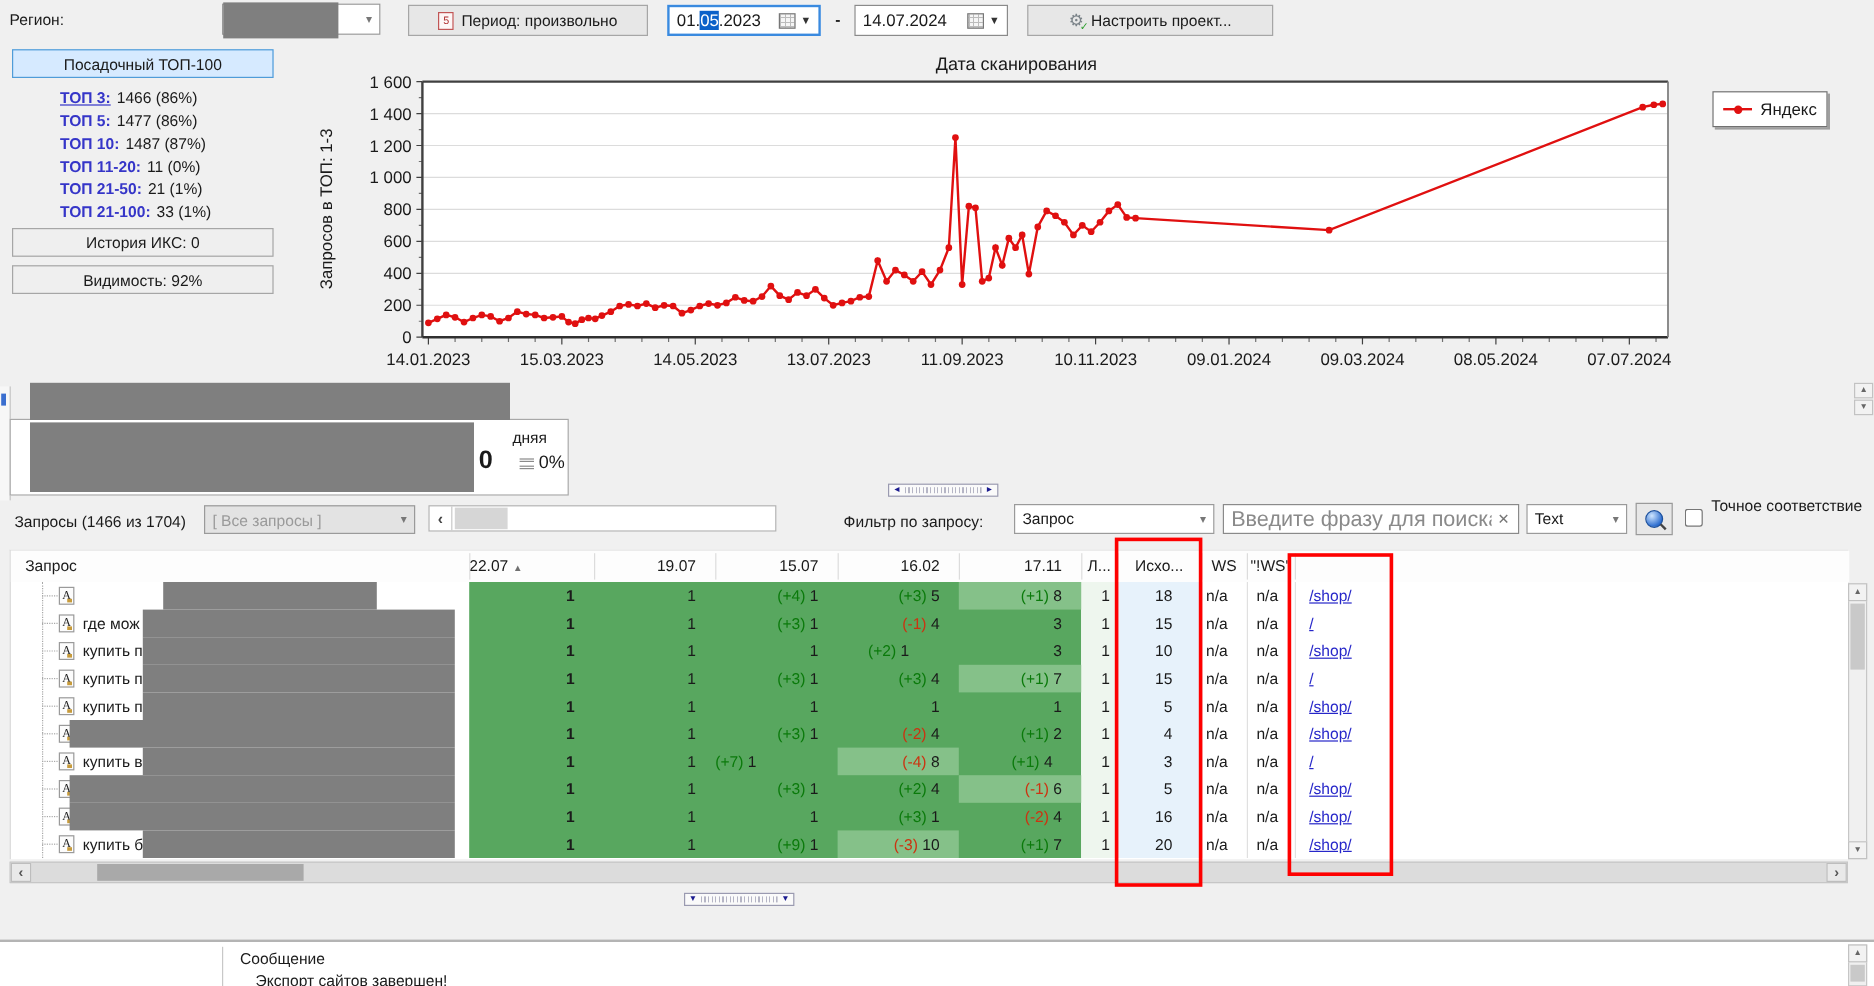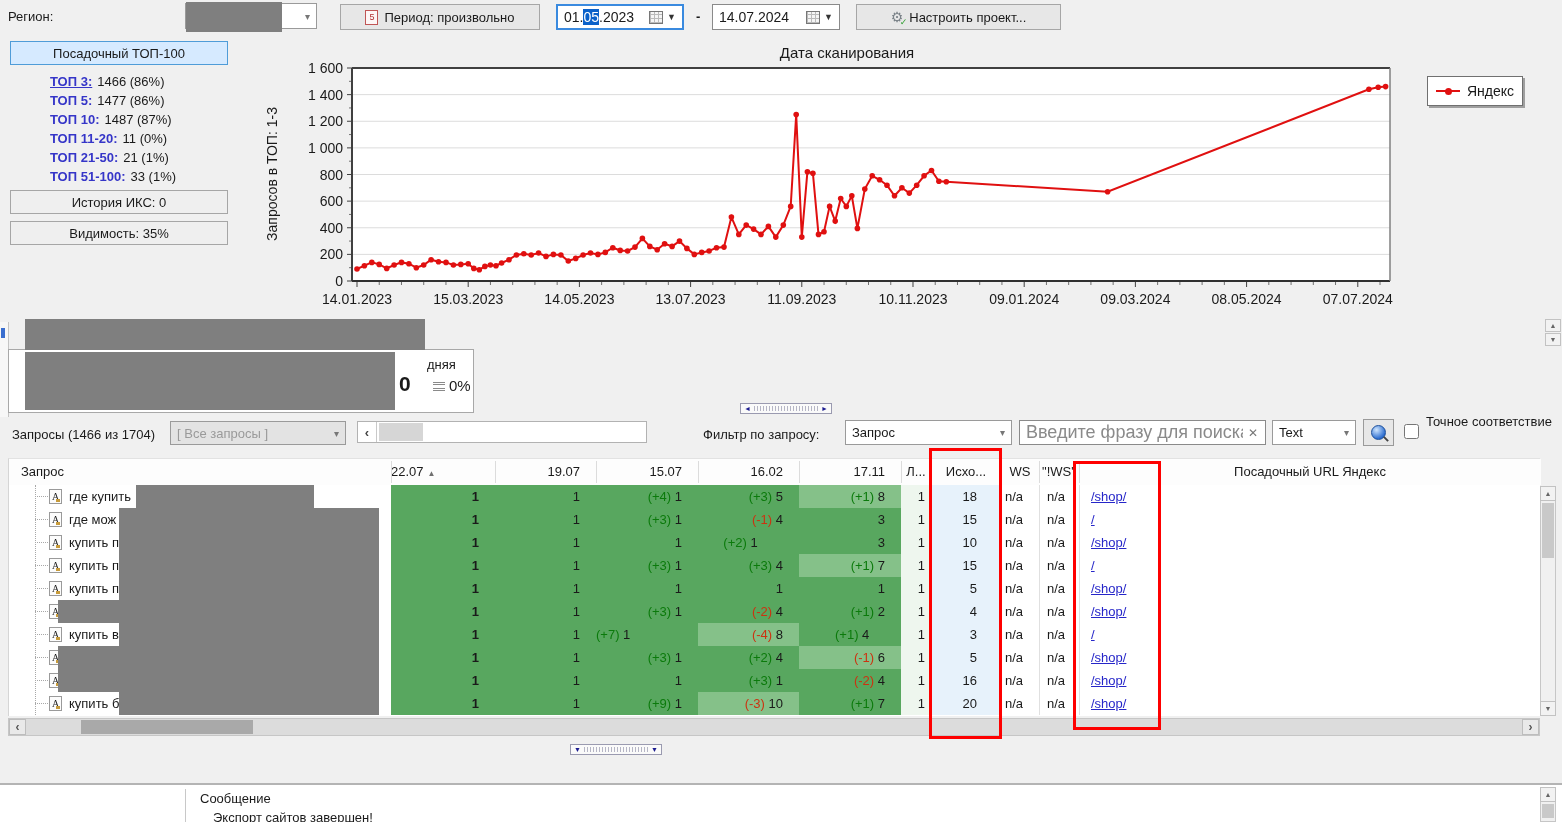--- a/index.html
+++ b/index.html
@@ -160,27 +160,27 @@
 
 <div class="stats-btn">
   <span>Посадочный ТОП-100</span>
 </div>
 <div id="stats-list">
     <div class="stat-row" style="top: 74px;"><a class="stat-label ul">ТОП 3:</a><span>1466 (86%)</span></div>
     <div class="stat-row" style="top: 93px;"><a class="stat-label">ТОП 5:</a><span>1477 (86%)</span></div>
     <div class="stat-row" style="top: 112px;"><a class="stat-label">ТОП 10:</a><span>1487 (87%)</span></div>
     <div class="stat-row" style="top: 131px;"><a class="stat-label">ТОП 11-20:</a><span>11 (0%)</span></div>
     <div class="stat-row" style="top: 150px;"><a class="stat-label">ТОП 21-50:</a><span>21 (1%)</span></div>
-    <div class="stat-row" style="top: 169px;"><a class="stat-label">ТОП 51-100:</a><span>33 (1%)</span></div>
+    <div class="stat-row" style="top: 169px;"><a class="stat-label">ТОП 21-100:</a><span>33 (1%)</span></div>
   </div>
 <div class="gray-btn" style="top:190px">
   <span>История ИКС: 0</span>
 </div>
 <div class="gray-btn" style="top:221px">
-  <span>Видимость: 35%</span>
+  <span>Видимость: 92%</span>
 </div>
 
 <svg id="chart-svg" width="1140" height="266">
     <rect x="90" y="24" width="1038" height="213" fill="#ffffff"></rect>
     <line x1="90" x2="1128" y1="210.375" y2="210.375" stroke="#dcdcdc" stroke-width="1"></line>
     <line x1="90" x2="1128" y1="183.75" y2="183.75" stroke="#dcdcdc" stroke-width="1"></line>
     <line x1="90" x2="1128" y1="157.125" y2="157.125" stroke="#dcdcdc" stroke-width="1"></line>
     <line x1="90" x2="1128" y1="130.5" y2="130.5" stroke="#dcdcdc" stroke-width="1"></line>
     <line x1="90" x2="1128" y1="103.875" y2="103.875" stroke="#dcdcdc" stroke-width="1"></line>
     <line x1="90" x2="1128" y1="77.25" y2="77.25" stroke="#dcdcdc" stroke-width="1"></line>
@@ -432,35 +432,33 @@
       <div class="hcell" style="left: 790px; width: 102px; text-align: right; padding-right: 16px;">17.11</div>
       <div class="hsep" style="left: 790px;"></div>
       <div class="hcell" style="left: 892px; width: 30px; text-align: center;">Л...</div>
       <div class="hsep" style="left: 892px;"></div>
       <div class="hcell" style="left: 922px; width: 70px; text-align: center;">Исхо...</div>
       <div class="hsep" style="left: 922px;"></div>
       <div class="hcell" style="left: 992px; width: 38px; text-align: center;">WS</div>
       <div class="hsep" style="left: 992px;"></div>
       <div class="hcell" style="left: 1030px; width: 40px; text-align: center;">"!WS"</div>
       <div class="hsep" style="left: 1030px;"></div>
-      <div class="hcell" style="left: 1070px; width: 462px; text-align: center;">Посадочный URL Яндекс</div>
       <div class="hsep" style="left: 1070px;"></div>
     </div>
   <div id="grid-body">
       <div class="colbg" style="left: 382px; width: 510px; background: var(--green);"></div>
       <div class="colbg" style="left: 892px; width: 30px; background: rgb(238, 246, 238);"></div>
       <div class="colbg" style="left: 922px; width: 70px; background: rgb(231, 242, 251);"></div>
       <div class="bodysep" style="left: 922px;"></div>
       <div class="bodysep" style="left: 992px;"></div>
       <div class="bodysep" style="left: 1030px;"></div>
       <div class="bodysep" style="left: 1070px;"></div>
       <div class="treev"></div>
       <div class="treeh" style="top: 11px;"></div>
       <span class="q-icon" style="left: 40px; top: 4px;">A</span>
-      <div class="cell" style="left: 60px; top: 0px; width: 320px;">где купить</div>
       <div class="redact" style="left: 127px; top: 0px; width: 178px; height: 23px;"></div>
       <div class="cell" style="left: 382px; top: 0px; width: 88px; text-align: right; font-weight: bold;"><span>1</span></div>
       <div class="cell" style="left: 486px; top: 0px; width: 85px; text-align: right;"><span>1</span></div>
       <div class="cell" style="left: 587px; top: 0px; width: 86px; text-align: right;"><span class="delta pos">(+4) </span><span>1</span></div>
       <div class="cell" style="left: 689px; top: 0px; width: 85px; text-align: right;"><span class="delta pos">(+3) </span><span>5</span></div>
       <div class="light-cell" style="left: 790px; top: 0px; width: 102px;"></div>
       <div class="cell" style="left: 790px; top: 0px; width: 86px; text-align: right;"><span class="delta pos">(+1) </span><span>8</span></div>
       <div class="cell" style="left: 892px; top: 0px; width: 24px; text-align: right;">1</div>
       <div class="cell" style="left: 922px; top: 0px; width: 46px; text-align: right;">18</div>
       <div class="cell" style="left: 996px; top: 0px;">n/a</div>
@@ -538,21 +536,21 @@
       <div class="cell" style="left: 1082px; top: 115px;"><a class="url" href="#">/shop/</a></div>
       <div class="treeh" style="top: 149px;"></div>
       <span class="q-icon" style="left: 40px; top: 142px;">A</span>
       <div class="cell" style="left: 60px; top: 138px; width: 320px;">купить в</div>
       <div class="redact" style="left: 110px; top: 138px; width: 260px; height: 23px;"></div>
       <div class="cell" style="left: 382px; top: 138px; width: 88px; text-align: right; font-weight: bold;"><span>1</span></div>
       <div class="cell" style="left: 486px; top: 138px; width: 85px; text-align: right;"><span>1</span></div>
       <div class="cell" style="left: 587px; top: 138px; width: 86px; text-align: left;"><span class="delta pos">(+7) </span><span>1</span></div>
       <div class="light-cell" style="left: 689px; top: 138px; width: 101px;"></div>
       <div class="cell" style="left: 689px; top: 138px; width: 85px; text-align: right;"><span class="delta neg">(-4) </span><span>8</span></div>
-      <div class="cell" style="left: 790px; top: 138px; width: 86px; text-align: left; padding-left: 36px;"><span class="delta pos">(+1) </span><span>4</span></div>
+      <div class="cell" style="left: 790px; top: 138px; width: 86px; text-align: center; padding-left: 36px;"><span class="delta pos">(+1) </span><span>4</span></div>
       <div class="cell" style="left: 892px; top: 138px; width: 24px; text-align: right;">1</div>
       <div class="cell" style="left: 922px; top: 138px; width: 46px; text-align: right;">3</div>
       <div class="cell" style="left: 996px; top: 138px;">n/a</div>
       <div class="cell" style="left: 1038px; top: 138px;">n/a</div>
       <div class="cell" style="left: 1082px; top: 138px;"><a class="url" href="#">/</a></div>
       <div class="treeh" style="top: 172px;"></div>
       <span class="q-icon" style="left: 40px; top: 165px;">A</span>
       <div class="redact" style="left: 49px; top: 161px; width: 321px; height: 23px;"></div>
       <div class="cell" style="left: 382px; top: 161px; width: 88px; text-align: right; font-weight: bold;"><span>1</span></div>
       <div class="cell" style="left: 486px; top: 161px; width: 85px; text-align: right;"><span>1</span></div>

